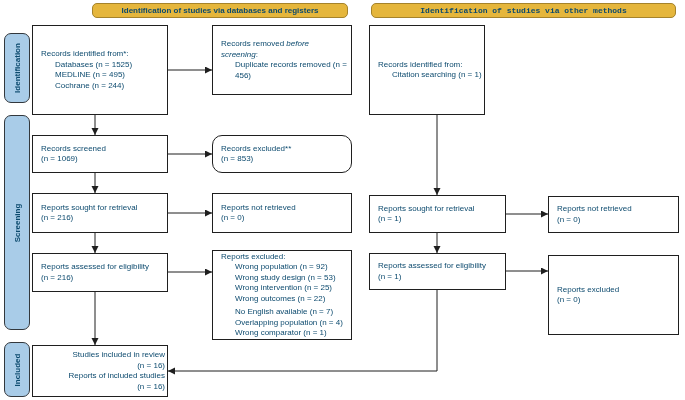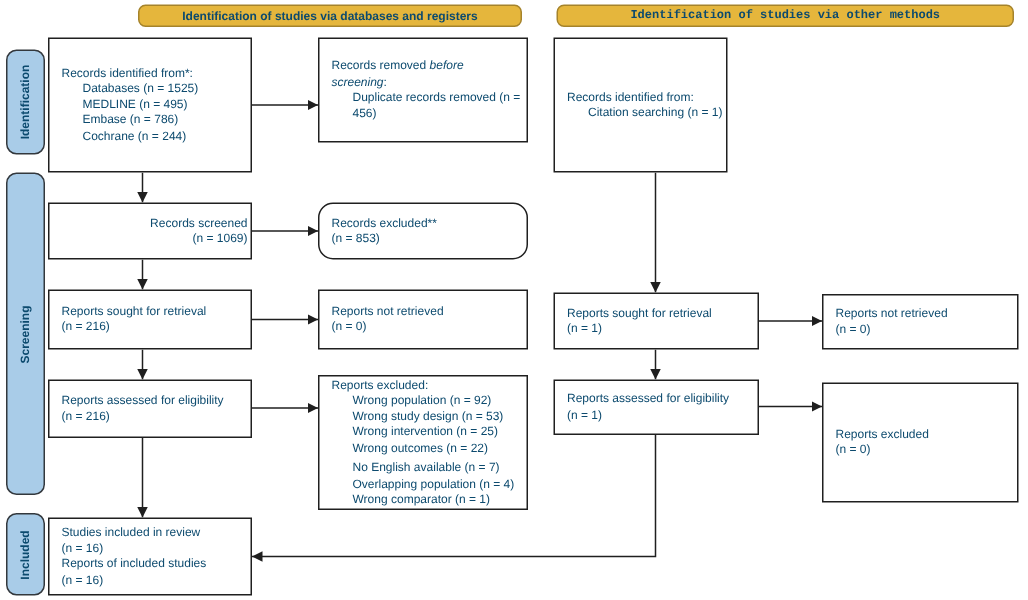--- a/index.html
+++ b/index.html
@@ -69,27 +69,27 @@
   .line {
     font-size: 8px;
     line-height: 10.5px;
     white-space: nowrap;
   }
   .line.indent { padding-left: 14px; }
   .line.gap { margin-top: 3px; }
 
   #box-a1 { left: 32px;  top: 25px;  width: 136px; height: 90px; }
   #box-b1 { left: 212px; top: 25px;  width: 140px; height: 70px; }
-  #box-a2 { left: 32px;  top: 135px; width: 136px; height: 38px; text-align: right; }
+  #box-a2 { left: 32px;  top: 135px; width: 136px; height: 38px; }
   #box-b2 { left: 212px; top: 135px; width: 140px; height: 38px; border-radius: 10px; }
   #box-a3 { left: 32px;  top: 193px; width: 136px; height: 40px; }
   #box-b3 { left: 212px; top: 193px; width: 140px; height: 40px; }
   #box-a4 { left: 32px;  top: 253px; width: 136px; height: 39px; }
   #box-b4 { left: 212px; top: 250px; width: 140px; height: 90px; }
-  #box-a5 { left: 32px;  top: 345px; width: 136px; height: 52px; }
+  #box-a5 { left: 32px;  top: 345px; width: 136px; height: 52px; text-align: right; }
   #box-c1 { left: 369px; top: 25px;  width: 116px; height: 90px; }
   #box-c2 { left: 369px; top: 195px; width: 137px; height: 38px; }
   #box-d2 { left: 548px; top: 196px; width: 131px; height: 37px; }
   #box-c3 { left: 369px; top: 253px; width: 137px; height: 37px; }
   #box-d3 { left: 548px; top: 255px; width: 131px; height: 80px; }
 
   svg.connectors {
     position: absolute;
     left: 0; top: 0;
     width: 685px; height: 400px;
@@ -138,21 +138,20 @@
     <line x1="437" y1="233" x2="437" y2="253" marker-end="url(#ah)"></line>
     <line x1="506" y1="271" x2="548" y2="271" marker-end="url(#ah)"></line>
     <polyline points="437,290 437,371 168,371" marker-end="url(#ah)"></polyline>
   </svg>
 
   <div class="box" id="box-a1">
     <div class="lines">
         <div class="line"><span>Records identified from*:</span></div>
         <div class="line indent"><span>Databases (n = 1525)</span></div>
         <div class="line indent"><span>MEDLINE (n = 495)</span></div>
-        <div class="line indent"><span>Embase (n = 786)</span></div>
         <div class="line indent"><span>Cochrane (n = 244)</span></div>
       </div>
   </div>
   <div class="box" id="box-b1">
     <div class="lines">
         <div class="line"><span>Records removed </span><i>before</i></div>
         <div class="line"><i>screening</i><span>:</span></div>
         <div class="line indent"><span>Duplicate records removed (n =</span></div>
         <div class="line indent"><span>456)</span></div>
       </div>

